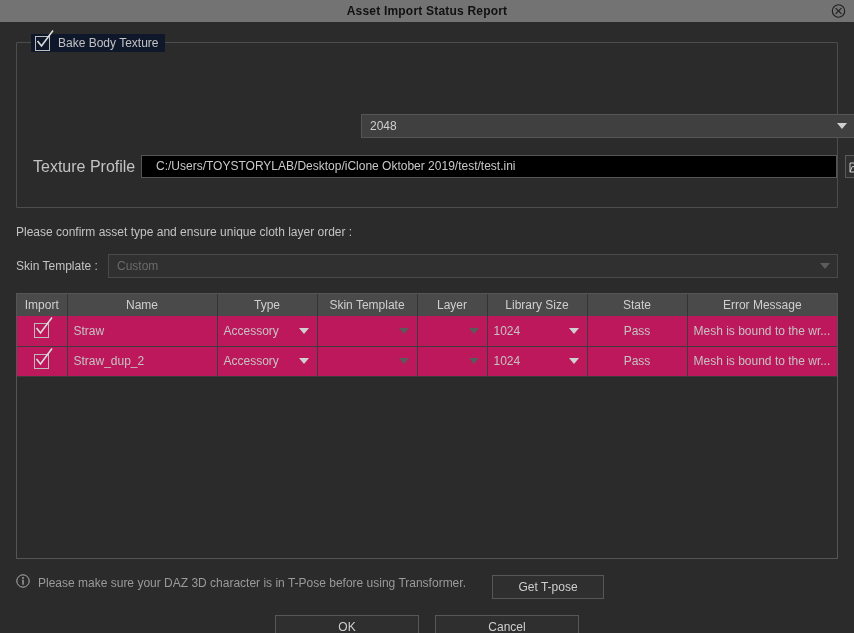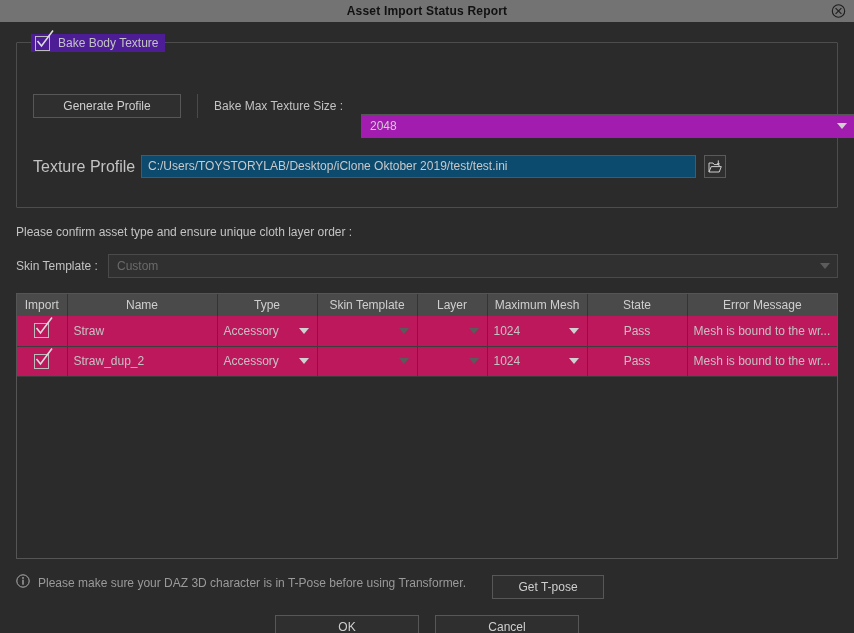--- a/index.html
+++ b/index.html
@@ -48,21 +48,21 @@
   .groupbox {
     position: absolute;
     left: 16px; top: 20px;
     width: 822px; height: 166px;
     border: 1px solid #4d4d4d;
     border-radius: 1px;
   }
   .groupbox-title {
     position: absolute;
     left: 14px; top: -9px;
-    background: #4c1d95;
+    background: #0f172a;
     padding: 0 6px 0 4px;
     display: flex;
     align-items: center;
     gap: 8px;
     height: 18px;
     cursor: pointer;
     white-space: nowrap;
   }
   .groupbox-title .label { color: #c3c3c3; font-size: 12px; }
 
@@ -107,21 +107,21 @@
   .vsep {
     width: 1px; height: 24px;
     background: #4a4a4a;
     margin: 0 16px;
   }
   .inline-label { color: #c3c3c3; font-size: 12px; white-space: nowrap; }
 
   
   .combo {
     position: relative;
-    background: #a21caf;
+    background: #404040;
     border: 1px solid #555;
     height: 24px;
     display: flex;
     align-items: center;
     padding: 0 22px 0 8px;
     color: #cfcfcf;
     font-size: 12px;
     cursor: pointer;
     white-space: nowrap;
     overflow: hidden;
@@ -155,27 +155,27 @@
   #path-row-folder  { left: 16px; top: 146px; }
   .path-label {
     width: 108px;
     text-align: right;
     padding-right: 10px;
     color: #c3c3c3;
     font-size: 16px;
     white-space: nowrap;
   }
   .path-input {
-    width: 555px; height: 23px;
-    background: #0c4a6e;
+    width: 696px; height: 23px;
+    background: #000000;
     border: 1px solid #555;
     color: #c9c9c9;
     font-size: 12px;
     font-family: "Liberation Sans", sans-serif;
-    padding: 0 6px;
+    padding: 0 14px;
     line-height: 21px;
     white-space: nowrap;
     overflow: hidden;
     text-overflow: clip;
   }
   .browse-btn {
     width: 22px; height: 23px;
     margin-left: 8px;
     background: #2f2f2f;
     border: 1px solid #5a5a5a;
@@ -323,25 +323,20 @@
 
     <div class="groupbox-title">
       <span class="cbox">
         <svg width="22" height="22" viewBox="0 0 22 22">
           <polyline points="2.5,9 6.5,14 18,-1.5" fill="none" stroke="#dcdcdc" stroke-width="1.6"></polyline>
         </svg>
       </span>
       <span class="label">Bake Body Texture</span>
     </div>
 
-    <div class="gb-row1">
-      <div class="btn" id="generate-profile">Generate Profile</div>
-      <div class="vsep"></div>
-      <span class="inline-label">Bake Max Texture Size :</span>
-    </div>
 
     <div class="combo" id="bake-size-combo">
       <span>2048</span>
       <span class="arrow"></span>
     </div>
 
     <div class="path-row" id="path-row-profile">
       <span class="path-label">Texture Profile :</span>
       <div class="path-input">C:/Users/TOYSTORYLAB/Desktop/iClone Oktober 2019/test/test.ini</div>
       <div class="browse-btn">
@@ -378,21 +373,21 @@
         <col style="width:100px">
           <col style="width:150px">
       </colgroup>
       <thead>
         <tr>
           <th>Import</th>
           <th>Name</th>
           <th>Type</th>
           <th>Skin Template</th>
           <th>Layer</th>
-          <th>Maximum Mesh</th>
+          <th>Library Size</th>
           <th>State</th>
           <th>Error Message</th>
         </tr>
       </thead>
       <tbody>
         <tr>
           <td class="c-import">
             <span class="cbox">
               <svg width="22" height="22" viewBox="0 0 22 22">
                 <polyline points="2.5,9 6.5,14 18,-1.5" fill="none" stroke="#dcdcdc" stroke-width="1.6"></polyline>

